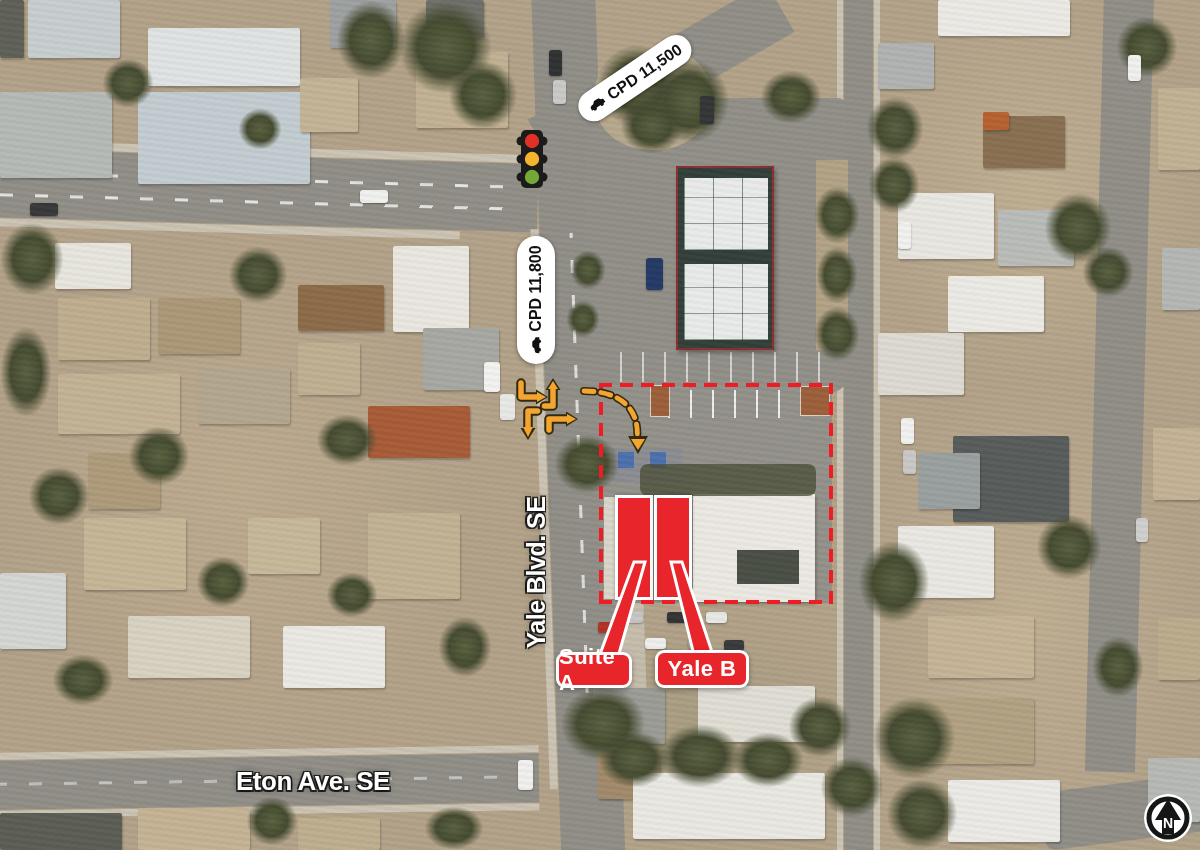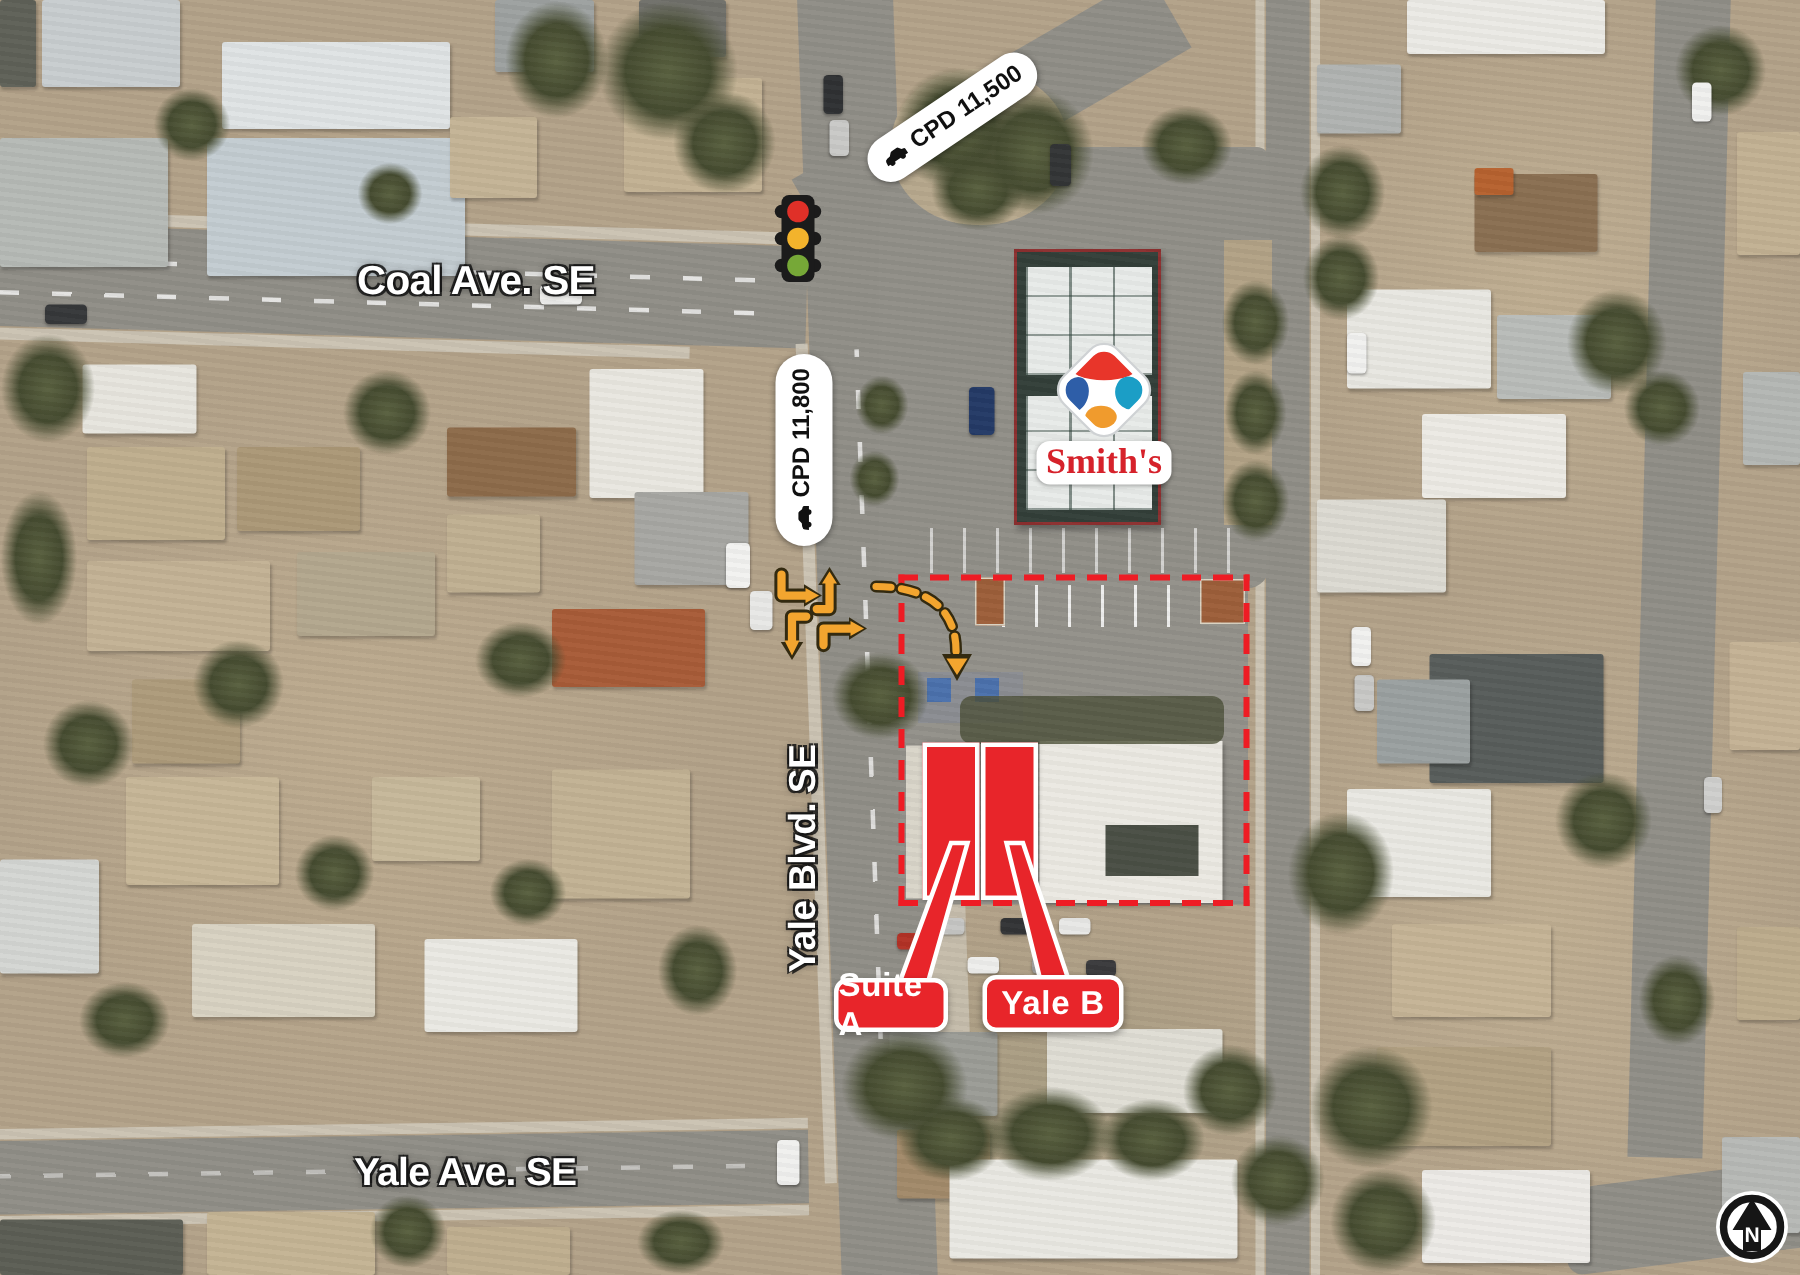--- a/index.html
+++ b/index.html
@@ -262,23 +262,22 @@
       </g>
       <g>
         <path class="ao" d="M549,430 L549,419 L567,419"></path>
           <polygon class="ho" points="566,411.5 566,426.5 578,419"></polygon>
         <path class="af" d="M549,430 L549,419 L567,419"></path>
           <polygon class="hf" points="567,414 567,424 576,419"></polygon>
       </g>
     </g>
   </svg>
 
-  <div class="street-label" id="lbl-coal" style="left:238px;top:172px;font-size:27px">Coal Ave. SE</div>
   <div class="street-label" style="left:452px;top:558px;width:168px;text-align:center;transform:rotate(-90deg);font-size:25px">Yale Blvd. SE</div>
-  <div class="street-label" style="left:236px;top:766px;font-size:26px">Yale Ave. SE</div>
+  <div class="street-label" style="left:236px;top:766px;font-size:26px">Eton Ave. SE</div>
 
   <div class="pill" style="left:581px;top:99px;width:130px;height:31px;transform:rotate(-34deg);transform-origin:left center;font-size:16px">
     <span style="display:flex">
       <svg viewBox="0 0 20 12" width="18" height="11">
           <path d="M1.5,9.5 L1.8,6.5 Q2,4.8 4,4.5 L6.5,4.2 L8.5,2.2 Q9,1.7 9.8,1.7 L14,1.7 Q14.8,1.7 15.2,2.3 L16.8,4.4 L18.3,4.8 Q19.2,5.1 19.2,6 L19.2,9.5 Z" fill="#111"></path>
           <circle cx="5.5" cy="9.3" r="2.1" fill="#111"></circle>
           <circle cx="14.8" cy="9.3" r="2.1" fill="#111"></circle>
         </svg>
     </span>
     <span>CPD 11,500</span>
@@ -304,38 +303,20 @@
         <circle cx="31" cy="32" r="4.5" fill="#1b1b1b"></circle>
       <circle cx="9" cy="50" r="4.5" fill="#1b1b1b"></circle>
         <circle cx="31" cy="50" r="4.5" fill="#1b1b1b"></circle>
       <rect x="9" y="3" width="22" height="58" rx="5" fill="#1b1b1b"></rect>
       <circle cx="20" cy="14" r="7.2" fill="#e03028"></circle>
       <circle cx="20" cy="32" r="7.2" fill="#f3b32c"></circle>
       <circle cx="20" cy="50" r="7.2" fill="#76a837"></circle>
     </svg>
   </div>
 
-  <div id="smiths-logo">
-    <svg viewBox="0 0 100 72" width="100" height="72">
-      <defs>
-        <clipPath id="diaclip">
-            <rect x="29" y="13" width="42" height="42" rx="10" transform="rotate(45 50 34)"></rect>
-          </clipPath>
-      </defs>
-      <rect x="24.5" y="8.5" width="51" height="51" rx="13" transform="rotate(45 50 34)" fill="#ffffff" stroke="#cfd2d4" stroke-width="1.5"></rect>
-      <g clip-path="url(#diaclip)">
-        <rect x="0" y="0" width="100" height="72" fill="#ffffff"></rect>
-        <ellipse cx="50" cy="17" rx="24" ry="10.5" fill="#e8352a"></ellipse>
-        <ellipse cx="31" cy="37" rx="8.5" ry="12" transform="rotate(18 31 37)" fill="#2e5ea8"></ellipse>
-        <ellipse cx="67" cy="36" rx="9.5" ry="11" transform="rotate(-12 67 36)" fill="#1b9ec6"></ellipse>
-        <ellipse cx="48" cy="52" rx="10.5" ry="7.5" fill="#f09b2d"></ellipse>
-      </g>
-    </svg>
-    <div class="smiths-word">Smith's</div>
-  </div>
 
   <div class="suite-label" style="left:556px;top:652px;width:76px;height:36px">Suite A</div>
   <div class="suite-label" style="left:655px;top:650px;width:94px;height:38px">Yale B</div>
 
   <div class="d" style="left:1141px;top:791px;width:54px;height:54px">
     <svg viewBox="0 0 54 54" width="54" height="54">
       <circle cx="27" cy="27" r="24" fill="#ffffff"></circle>
       <circle cx="27" cy="27" r="19" fill="#ffffff" stroke="#161616" stroke-width="5"></circle>
       <polygon points="27,8 14,29 21,29 21,43 33,43 33,29 40,29" fill="#161616"></polygon>
       <text x="27" y="37" text-anchor="middle" font-family="Liberation Sans, sans-serif" font-size="14" font-weight="bold" fill="#ffffff">N</text>

